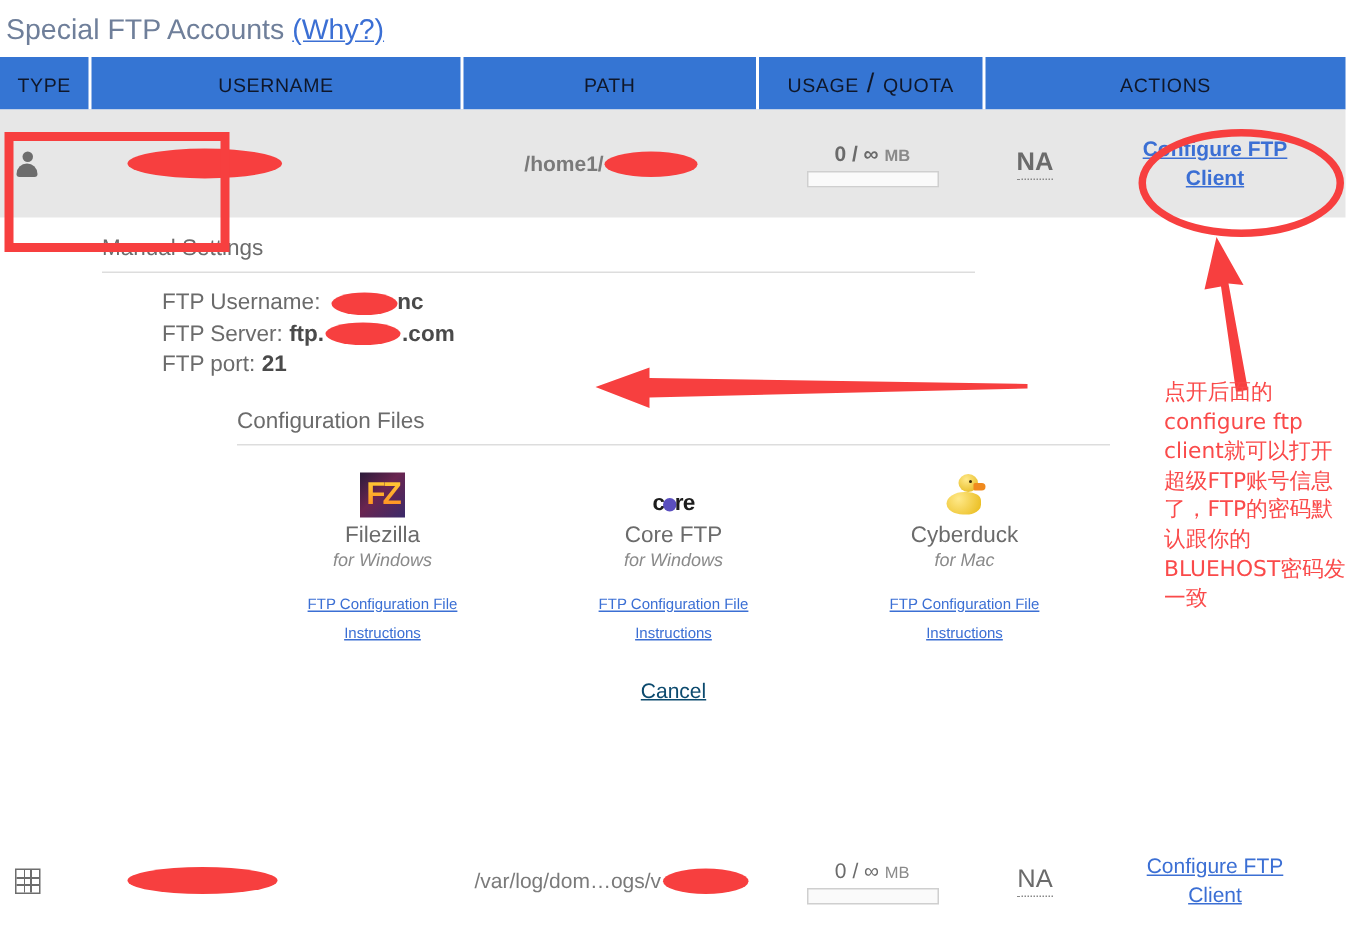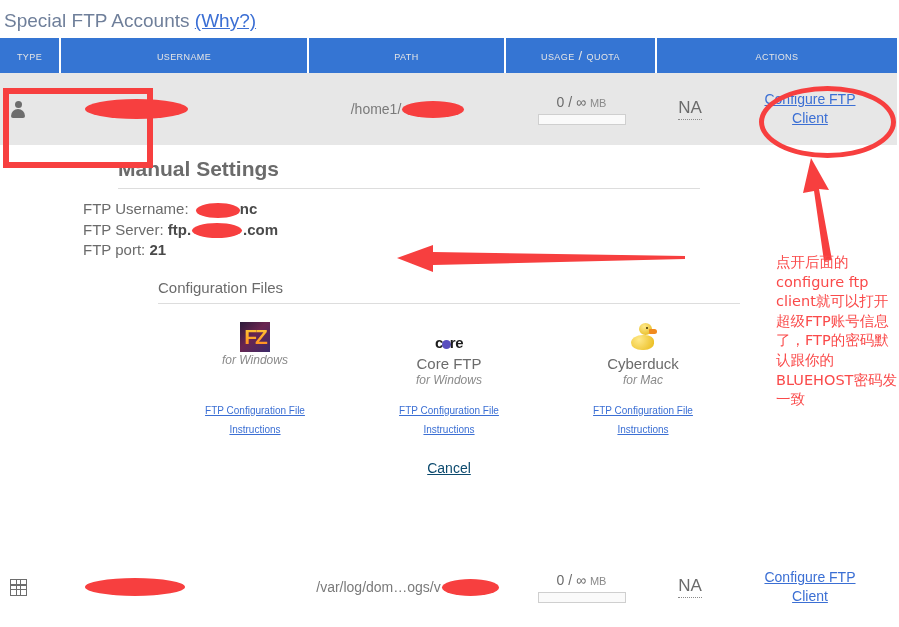--- a/index.html
+++ b/index.html
@@ -37,22 +37,22 @@
     left: 0;
     top: 38px;
     width: 897px;
   }
   .thead {
     display: flex;
     background: #3575d3;
     height: 35px;
   }
   .th {
-    color: #e5e5e5;
-    font-size: 13px;
+    color: #0f172a;
+    font-size: 18px;
     letter-spacing: .4px;
     display: flex;
     align-items: center;
     justify-content: center;
     box-sizing: border-box;
     border-right: 2px solid #ffffff;
     font-variant: small-caps;
     text-transform: lowercase;
   }
   .th:last-child { border-right: none; }
@@ -68,20 +68,21 @@
   .thead .col-type     { width: 61px; }
   .thead .col-username { width: 248px; }
   .thead .col-path     { width: 197px; }
   .thead .col-usage    { width: 151px; }
   .thead .col-actions  { width: 240px; }
 
   .row {
     display: flex;
     align-items: flex-start;
     position: relative;
+    font-weight: bold;
   }
   .row-shaded { background: #e7e7e7; }
 
   .cell {
     box-sizing: border-box;
     display: flex;
     align-items: center;
     justify-content: center;
     height: 100%;
   }
@@ -184,30 +185,29 @@
   
   .detail-panel {
     position: absolute;
     left: 0; top: 166px;
     width: 897px;
     background: #ffffff;
     padding-top: 12px;
     box-sizing: border-box;
   }
   .section-head {
-    margin-left: 118px;
+    margin-left: 68px;
     width: 582px;
-    font-size: 21px;
+    font-size: 15px;
     color: #6b6b6b;
     padding-bottom: 7px;
     border-bottom: 1px solid #dddddd;
-    font-weight: bold;
   }
   .manual-list {
-    margin-left: 83px;
+    margin-left: 108px;
     margin-top: 10px;
     font-size: 15px;
     color: #6b6b6b;
     line-height: 20.5px;
   }
   .manual-list b { color: #4a4a4a; }
 
   .config-head {
     margin-left: 158px;
     margin-top: 18px;
@@ -458,20 +458,21 @@
     <div class="config-head">Configuration Files</div>
 
     <div class="clients">
 
       <div class="client">
         <div class="client-icon-wrap">
           <span class="icon-filezilla">
               <span>FZ</span>
             </span>
         </div>
+        <div class="client-name">Filezilla</div>
         <div class="client-os">for Windows</div>
       </div>
 
       <div class="client">
         <div class="client-icon-wrap">
           <span class="icon-core">c<span class="dot"></span>re</span>
         </div>
         <div class="client-name">Core FTP</div>
         <div class="client-os">for Windows</div>
       </div>

